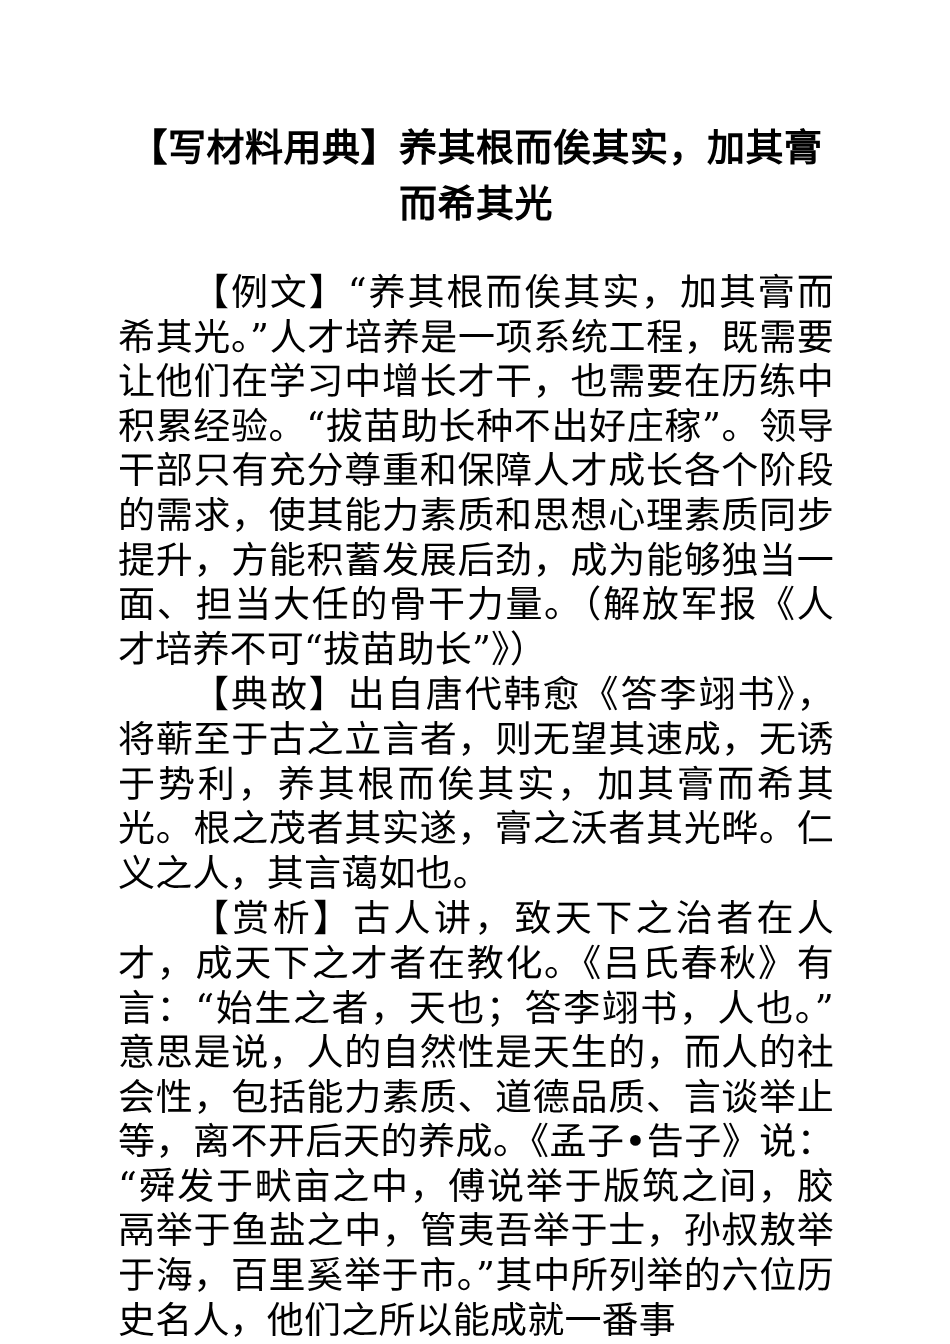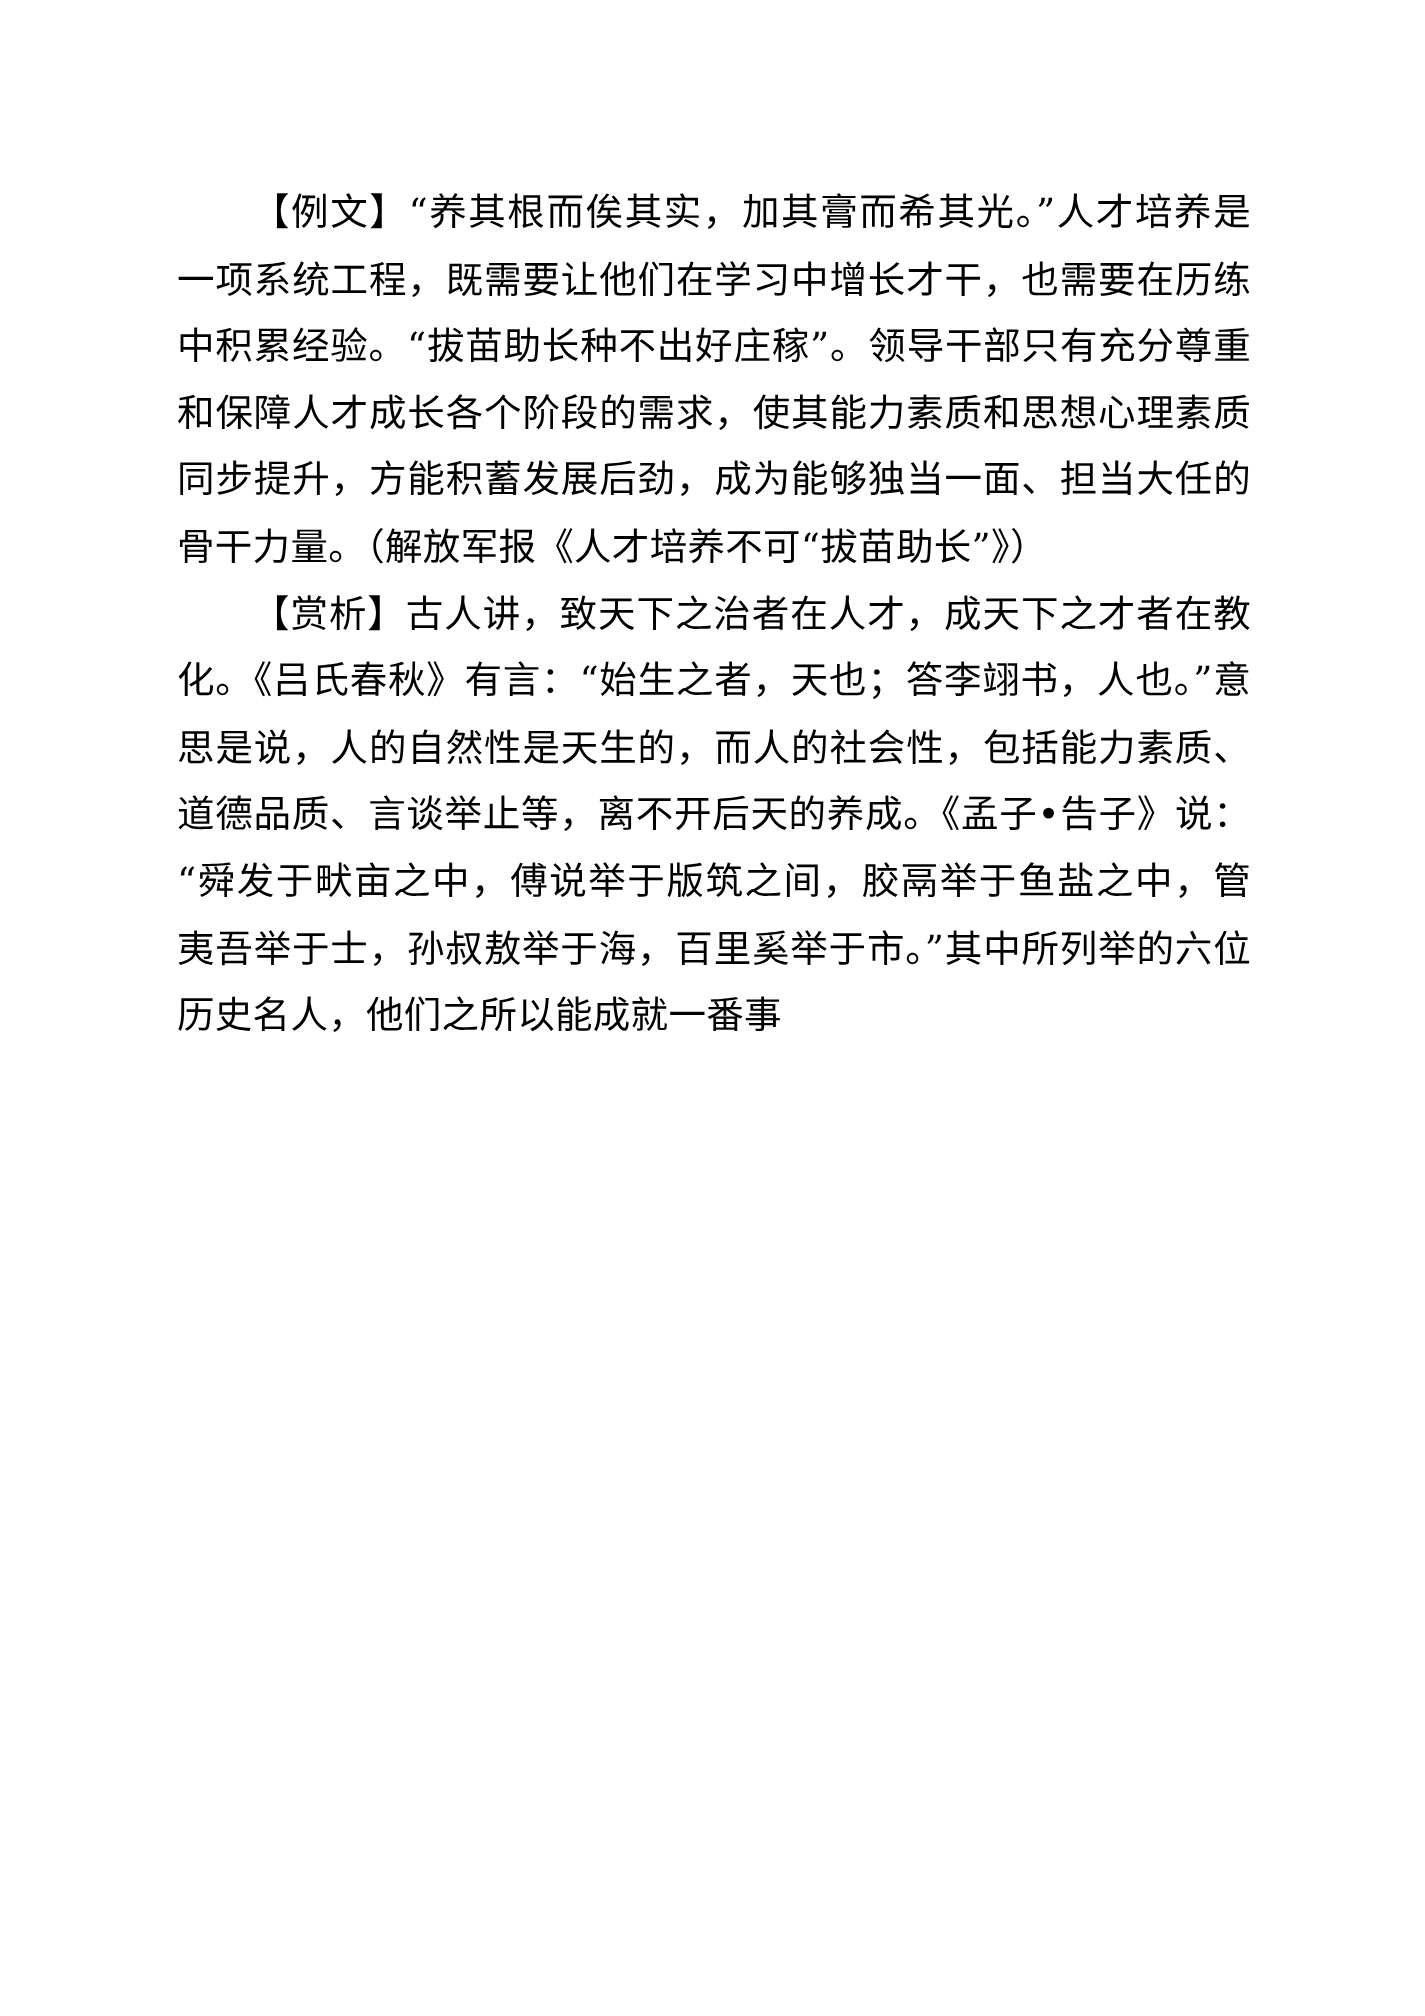--- a/index.html
+++ b/index.html
@@ -33,21 +33,21 @@
     line-height: 56px;
     text-align: center;
     color: #000000;
     letter-spacing: 0.5px;
     margin: 0 0 38px 0;
     word-break: break-all;
   }
 
   .para {
     font-family: "DejaVu Serif", "Liberation Serif", serif;
-    font-size: 25px;
+    font-size: 37px;
     line-height: 44.6px;
     color: #000000;
     text-align: justify;
     text-justify: inter-ideograph;
     text-indent: 2em;
     margin: 0;
     letter-spacing: 0.2px;
     word-break: break-all;
     -webkit-font-smoothing: antialiased;
   }
@@ -61,25 +61,29 @@
     font-synthesis: none;
   }
 </style>
 </head>
 <body>
 
 <div class="page">
 
   <div class="doc-body">
 
+    <h1 class="doc-title">【写材料用典】养其根而俟其实，加其膏而希其光</h1>
 
     <p class="para">
       <span class="marker">【例文】</span><span>“养其根而俟其实，加其膏而希其光。”人才培养是一项系统工程，既需要让他们在学习中增长才干，也需要在历练中积累经验。“拔苗助长种不出好庄稼”。领导干部只有充分尊重和保障人才成长各个阶段的需求，使其能力素质和思想心理素质同步提升，方能积蓄发展后劲，成为能够独当一面、担当大任的骨干力量。（解放军报《人才培养不可“拔苗助长”》）</span>
     </p>
 
+    <p class="para">
+      <span class="marker">【典故】</span><span>出自唐代韩愈《答李翊书》，将蕲至于古之立言者，则无望其速成，无诱于势利，养其根而俟其实，加其膏而希其光。根之茂者其实遂，膏之沃者其光晔。仁义之人，其言蔼如也。</span>
+    </p>
 
 
     <p class="para">
       <span class="marker">【赏析】</span><span>古人讲，致天下之治者在人才，成天下之才者在教化。《吕氏春秋》有言：“始生之者，天也；答李翊书，人也。”意思是说，人的自然性是天生的，而人的社会性，包括能力素质、道德品质、言谈举止等，离不开后天的养成。《孟子•告子》说：“舜发于畎亩之中，傅说举于版筑之间，胶鬲举于鱼盐之中，管夷吾举于士，孙叔敖举于海，百里奚举于市。”其中所列举的六位历史名人，他们之所以能成就一番事</span>
     </p>
 
   </div>
 
 </div>
 

